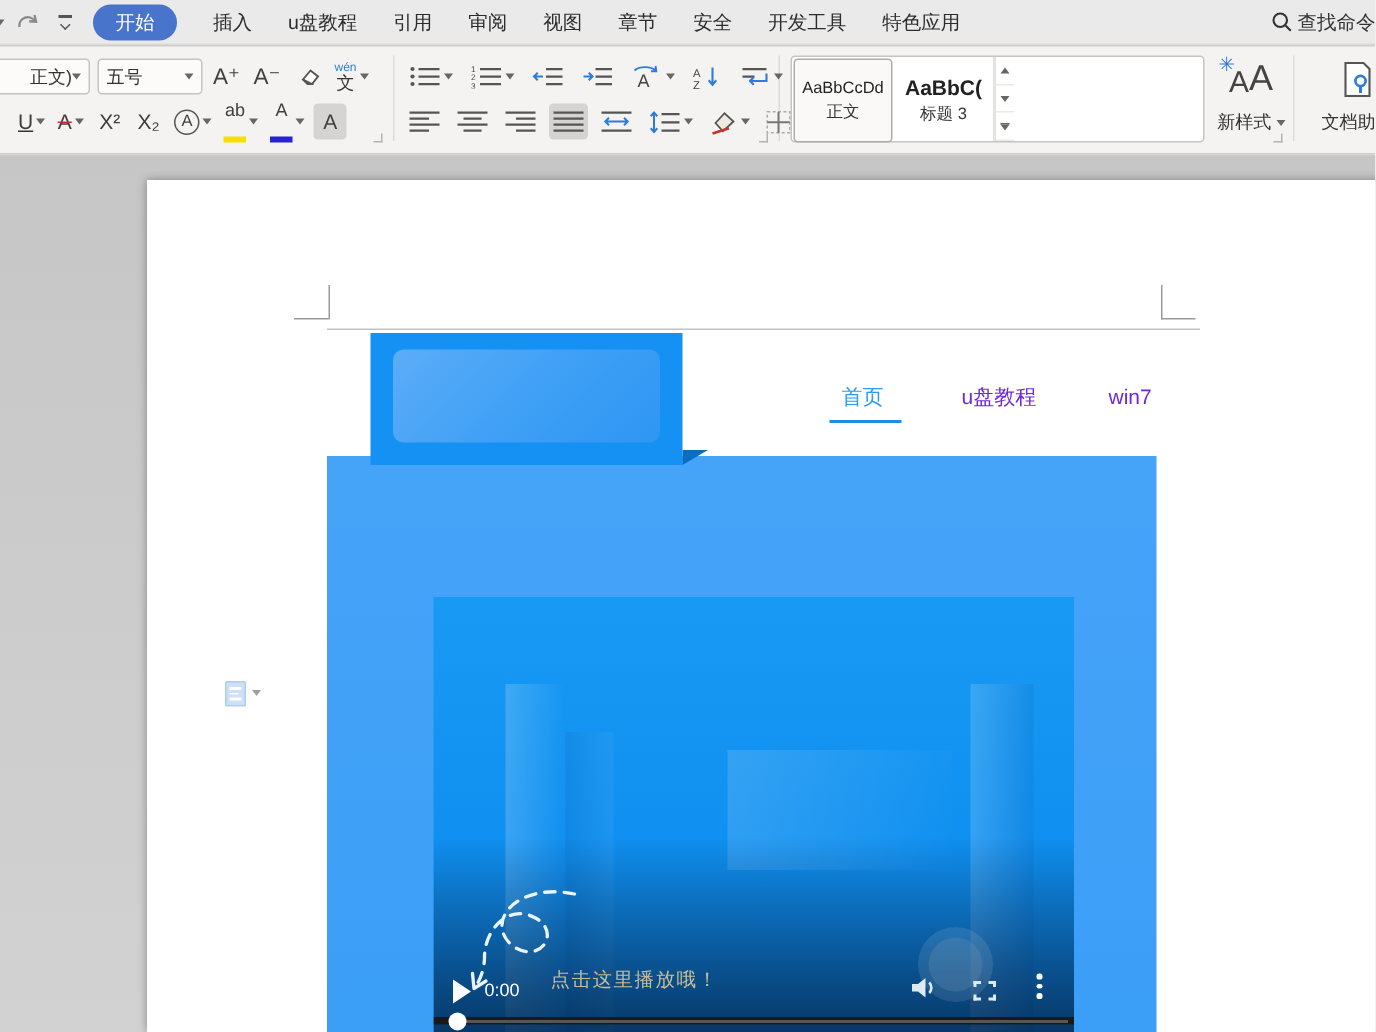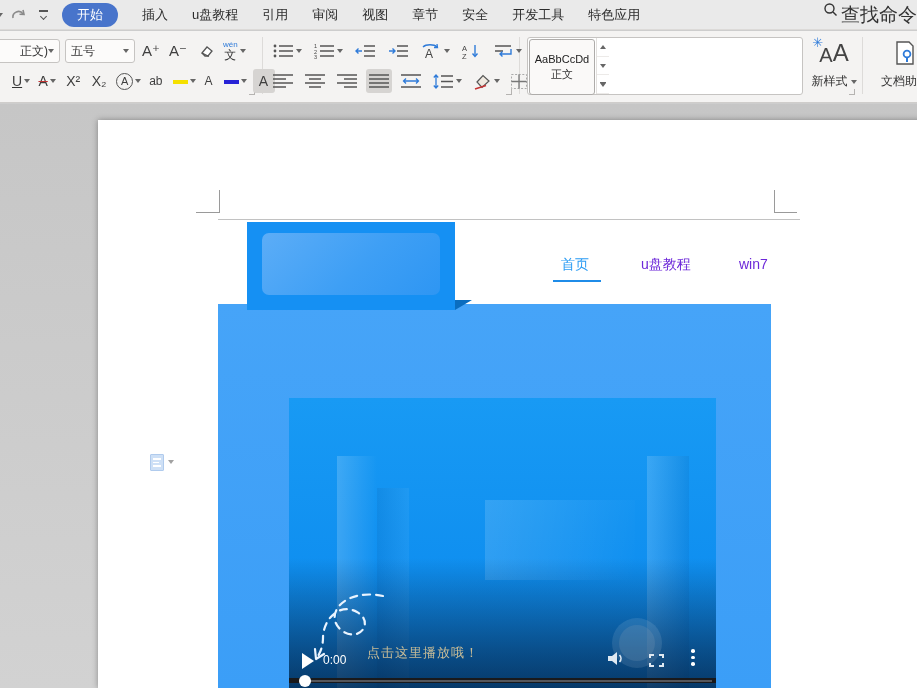--- a/index.html
+++ b/index.html
@@ -6,41 +6,41 @@
   html,body { width:917px; height:688px; overflow:hidden; }
   body { font-family:"Liberation Sans","DejaVu Sans",sans-serif; }
   #app { position:relative; width:917px; height:688px; background:#cdcdcd; overflow:hidden; }
 
   
   #menubar { position:absolute; left:0; top:0; width:917px; height:30px; background:#eaeaea;
              border-bottom:1px solid #dcdad8; display:flex; align-items:center; overflow:hidden; }
   .mb-ico { color:#5a5a5a; display:flex; align-items:center; justify-content:center; }
   .mi { font-size:13px; color:#2c2c2c; margin-left:24px; white-space:nowrap; cursor:default; }
   .mi.active { background:#4874cb; color:#fff; border-radius:12px; padding:3px 15px; margin-left:14px; }
-  #menu-right { margin-left:auto; display:flex; align-items:flex-start; font-size:19px; color:#333; white-space:nowrap; }
+  #menu-right { margin-left:auto; display:flex; align-items:center; font-size:13px; color:#333; white-space:nowrap; }
   .crt { width:0; height:0; border-left:3px solid transparent; border-right:3px solid transparent; border-top:4px solid #666; display:inline-block; }
   .chev { width:7px; height:7px; border-right:1.5px solid #555; border-bottom:1.5px solid #555; transform:rotate(45deg); display:inline-block; }
 
   
   #toolbar { position:absolute; left:0; top:31px; width:917px; height:72px; background:#f4f3f2;
              border-bottom:1px solid #cfcdcb; overflow:hidden; }
   .vsep { position:absolute; top:6px; bottom:8px; width:1px; background:#dddbd9; }
   .corner { position:absolute; width:6px; height:6px; border-right:1px solid #b5b3b1; border-bottom:1px solid #b5b3b1; }
   .trow { position:absolute; display:flex; align-items:center; gap:5px; }
   .combo { height:24px; background:#fcfbfa; border:1px solid #c6c4c2; border-radius:3px;
            display:flex; align-items:center; font-size:12px; color:#333; padding:0 5px; }
   .combo .lbl { flex:1; overflow:hidden; white-space:nowrap; }
   .tbtn { height:24px; min-width:22px; display:flex; align-items:center; justify-content:center;
           border-radius:3px; font-size:14px; color:#3f3f3f; gap:2px; padding:0 2px; }
   .tbtn.sel { background:#d6d4d2; }
   svg.ic { display:block; }
   .u-line { text-decoration:underline; }
   .strike-red { text-decoration:line-through; text-decoration-color:#c43333; }
   .eff-a { border:1px solid #555; border-radius:50%; width:17px; height:17px; display:flex; align-items:center; justify-content:center; font-size:11px; }
-  .barunder { display:flex; flex-direction:row; align-items:center; line-height:1;gap:11px; }
+  .barunder { display:flex; flex-direction:column; align-items:center; line-height:1;gap:11px; }
   .barunder .bar { width:15px; height:4px; margin-top:1px; }
   .pinyin { display:flex; flex-direction:column; align-items:center; line-height:1; }
   .pinyin .py { font-size:8px; color:#2f7bd9; }
   .pinyin .hz { font-size:12px; color:#333; }
 
   
   #styles-gallery { position:absolute; left:527px; top:6px; width:276px; height:58px;
                     background:#fff; border:1px solid #c6c4c2; border-radius:3px; display:flex; }
   .style-cell { height:100%; display:flex; flex-direction:column; align-items:center; justify-content:center;
                 border-right:1px solid #e2e0de; color:#222; }
@@ -329,20 +329,24 @@
         </svg>
           <span class="crt"></span>
       </div>
     </div>
 
     <div id="styles-gallery">
       <div class="style-cell sel" style="width:66px;">
         <span class="prev" style="font-size:11px;">AaBbCcDd</span>
         <span class="nm">正文</span>
       </div>
+      <div class="style-cell" style="width:67px;">
+        <span class="prev" style="font-size:14px; font-weight:bold;">AaBbC(</span>
+        <span class="nm">标题 3</span>
+      </div>
       <div id="style-scroll">
         <div>
             <span class="cup"></span>
           </div>
         <div>
             <span class="crt"></span>
           </div>
         <div style="flex-direction:column;">
             <span style="width:6px;height:1px;background:#666;"></span>
             <span class="crt"></span>

